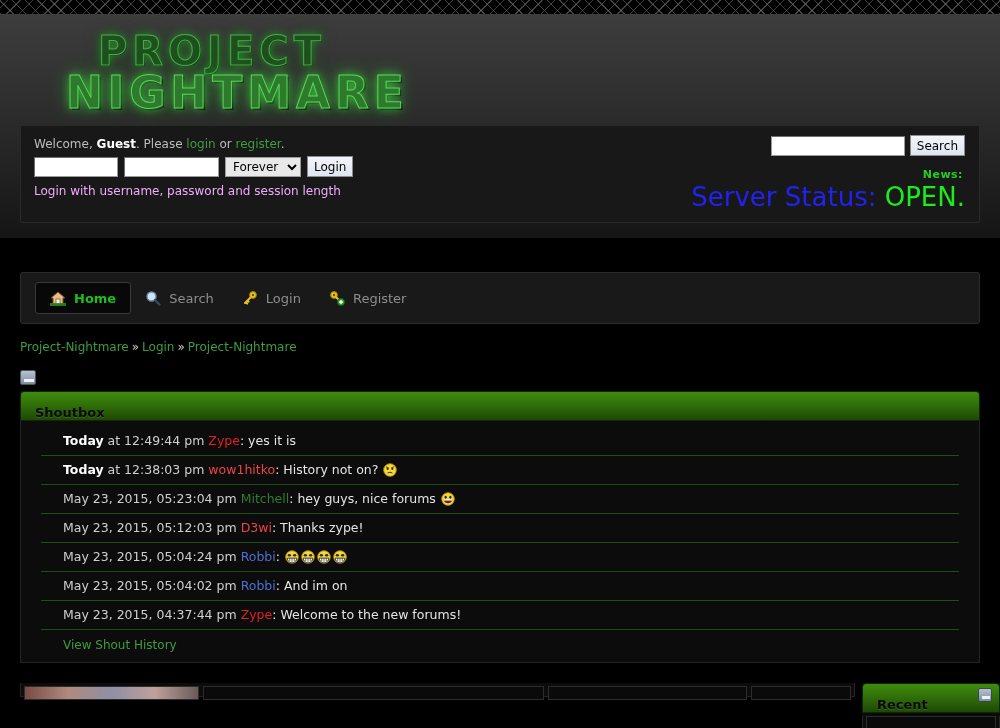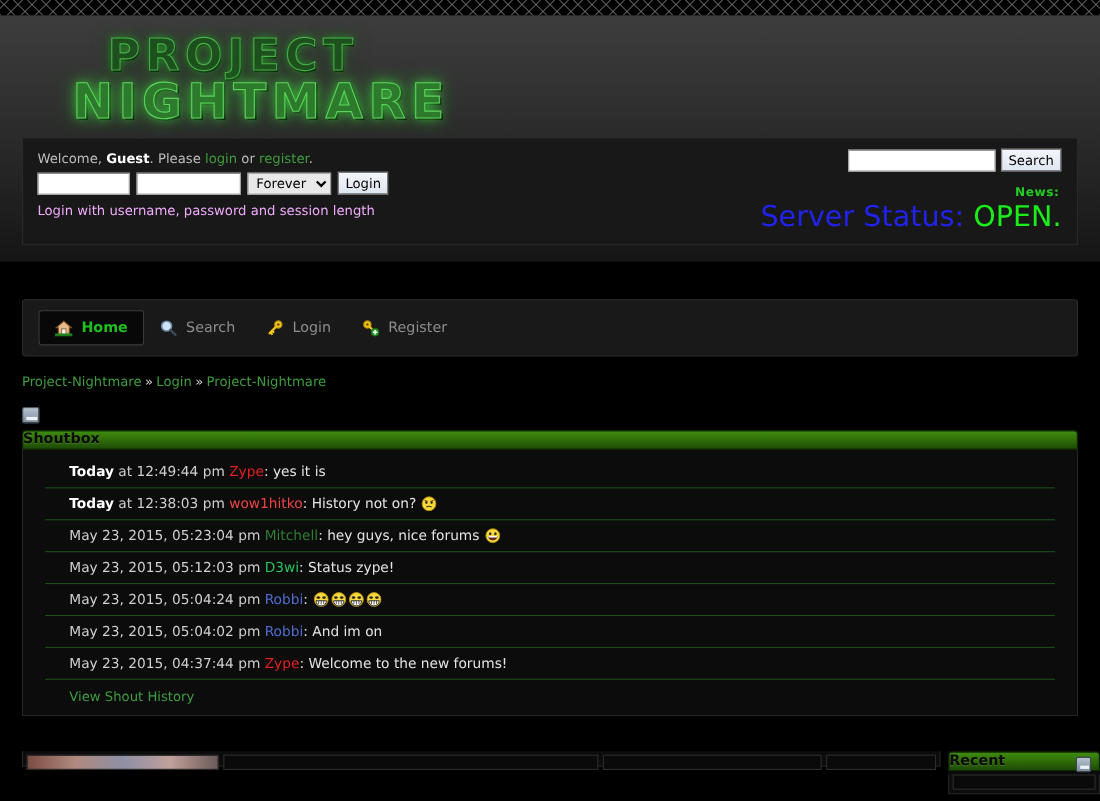--- a/index.html
+++ b/index.html
@@ -146,25 +146,25 @@
     border: 1px solid #4a5663; border-radius: 2px; cursor: pointer;
   }
   .collapse-btn::after {
     content:""; position:absolute; left:3px; top:8px; width:10px; height:3px;
     background:#edf2f7;
   }
 
   
   .panel { position: absolute; background: #0b0b0b; }
   .panel-head {
-    height: 18px;
+    height: 30px;
     background: linear-gradient(180deg, #3f8c0f 0%, #317009 45%, #1d4905 100%);
     border: 1px solid #0d2a02;
     border-radius: 4px 4px 0 0;
-    display: flex; align-items: flex-start; 
+    display: flex; align-items: flex-end; padding-left: 14px;
     position: relative;
   }
   .panel-head .title {
     font-size: 13px; font-weight: 700; color: #0a0a0a;
     text-shadow: 0 1px 0 rgba(255,255,255,.12);
   }
   .panel-body {
     background: #0c0c0c;
     border: 1px solid #242424; border-top: none;
   }
@@ -330,21 +330,21 @@
               <path d="M3.4 4.4 l3 1.2 M12.6 4.4 l-3 1.2" stroke="#6b4c00" stroke-width="1.2"></path>
               <path d="M5.2 11.4 q2.8 -1.8 5.6 0" stroke="#2b2b2b" stroke-width="1.1" fill="none"></path>
             </svg></div>
           <div class="shout-row"><span class="stamp">May 23, 2015, 05:23:04 pm </span><a href="#" class="uname" style="color:#2e7d32;text-decoration:none">Mitchell</a><span class="msg">: hey guys, nice forums </span><svg class="emoji" width="14" height="14" viewBox="0 0 16 16">
               <circle cx="8" cy="8" r="7.2" fill="#f7d93c" stroke="#b88f06" stroke-width="1"></circle>
               <ellipse cx="5.3" cy="6" rx="1.3" ry="1.6" fill="#2b2b2b"></ellipse>
               <ellipse cx="10.7" cy="6" rx="1.3" ry="1.6" fill="#2b2b2b"></ellipse>
               <path d="M3.4 9 a4.8 4.8 0 0 0 9.2 0 z" fill="#8a1f1f" stroke="#2b2b2b" stroke-width=".9"></path>
               <path d="M3.4 9 h9.2" stroke="#fff" stroke-width="1.6"></path>
             </svg></div>
-          <div class="shout-row"><span class="stamp">May 23, 2015, 05:12:03 pm </span><a href="#" class="uname" style="color:#22c55e;text-decoration:none">D3wi</a><span class="msg">: Status zype!</span></div>
+          <div class="shout-row"><span class="stamp">May 23, 2015, 05:12:03 pm </span><a href="#" class="uname" style="color:#ef4444;text-decoration:none">D3wi</a><span class="msg">: Thanks zype!</span></div>
           <div class="shout-row"><span class="stamp">May 23, 2015, 05:04:24 pm </span><a href="#" class="uname" style="color:#4f6fd0;text-decoration:none">Robbi</a><span class="msg">: </span><svg class="emoji" width="14" height="14" viewBox="0 0 16 16">
               <circle cx="8" cy="8" r="7.2" fill="#f7d93c" stroke="#b88f06" stroke-width="1"></circle>
               <ellipse cx="5" cy="6" rx="1.9" ry="1.5" fill="#2b2b2b"></ellipse>
               <ellipse cx="11" cy="6" rx="1.9" ry="1.5" fill="#2b2b2b"></ellipse>
               <path d="M2.6 9.3 h10.8 a5.4 5.4 0 0 1 -10.8 0 z" fill="#fff" stroke="#2b2b2b" stroke-width="1"></path>
               <path d="M5.4 9.3 v3.4 M8 9.3 v4 M10.6 9.3 v3.4" stroke="#2b2b2b" stroke-width=".8"></path>
             </svg><svg class="emoji" width="14" height="14" viewBox="0 0 16 16">
               <circle cx="8" cy="8" r="7.2" fill="#f7d93c" stroke="#b88f06" stroke-width="1"></circle>
               <ellipse cx="5" cy="6" rx="1.9" ry="1.5" fill="#2b2b2b"></ellipse>
               <ellipse cx="11" cy="6" rx="1.9" ry="1.5" fill="#2b2b2b"></ellipse>

